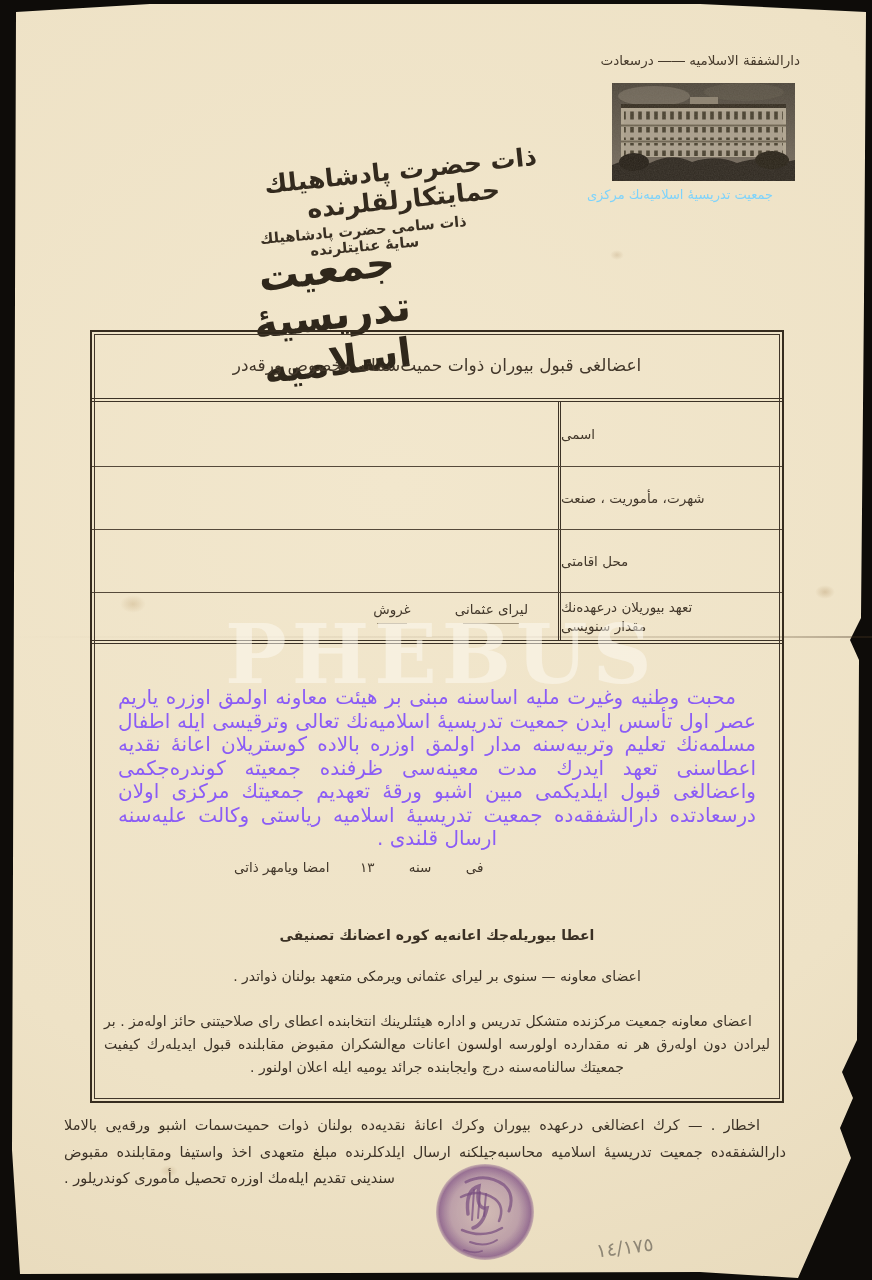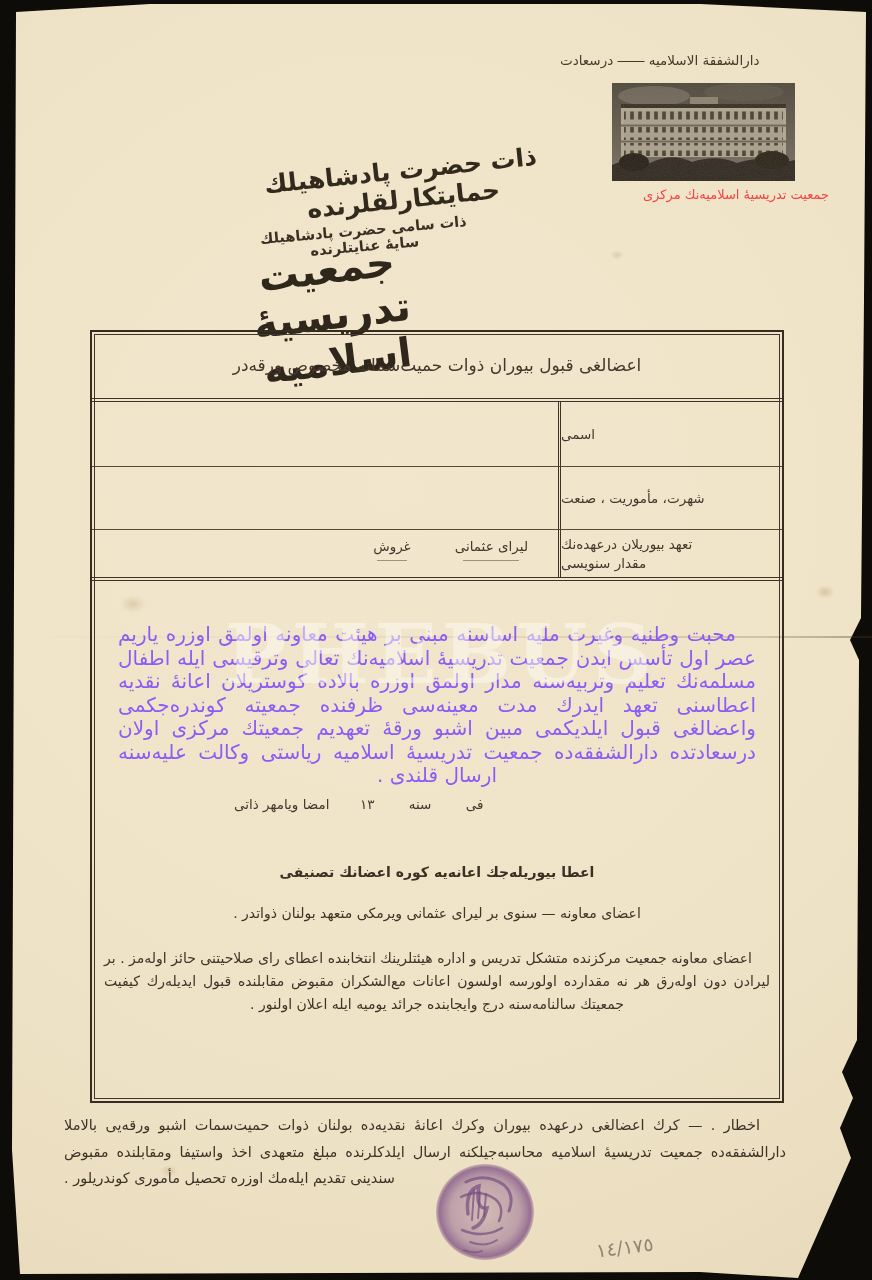--- a/index.html
+++ b/index.html
@@ -22,24 +22,24 @@
   .crease{position:absolute;left:0;top:636px;width:872px;height:2px;
     background:linear-gradient(to right, rgba(110,88,60,0) 0%, rgba(110,88,60,0.10) 55%, rgba(90,70,45,0.22) 88%, rgba(70,52,32,0.35) 98%);}
   .stain{position:absolute;border-radius:50%;pointer-events:none;}
   .s1{left:120px;top:595px;width:26px;height:18px;background:radial-gradient(rgba(160,120,60,0.22),rgba(160,120,60,0) 70%);}
   .s2{left:815px;top:585px;width:20px;height:14px;background:radial-gradient(rgba(150,110,55,0.25),rgba(150,110,55,0) 70%);}
   .s3{left:160px;top:1165px;width:18px;height:12px;background:radial-gradient(rgba(150,110,55,0.2),rgba(150,110,55,0) 70%);}
   .s4{left:610px;top:250px;width:14px;height:10px;background:radial-gradient(rgba(140,100,50,0.18),rgba(140,100,50,0) 70%);}
   .rtl{direction:rtl;}
 
   .top-note{position:absolute;right:72px;top:52px;width:240px;font-size:13.5px;
-    text-align:left;letter-spacing:0;color:#463a2b;}
+    text-align:right;letter-spacing:0;color:#463a2b;}
   .photo{position:absolute;left:612px;top:83px;width:183px;height:98px;}
-  .photo-caption{position:absolute;left:629px;top:187px;width:214px;text-align:center;
-    font-size:13px;color:#ef4444;}
+  .photo-caption{position:absolute;left:573px;top:187px;width:214px;text-align:center;
+    font-size:13px;color:#7dd3fc;}
 
   .callig1{position:absolute;left:252px;top:156px;width:300px;text-align:center;
     font-size:25px;font-weight:bold;color:#332a1e;transform:rotate(-6deg);}
   .callig2{position:absolute;left:244px;top:222px;width:240px;text-align:center;
     font-size:14.5px;font-weight:bold;color:#3a3023;transform:rotate(-5deg);}
   .callig3{position:absolute;left:182px;top:246px;width:300px;text-align:center;
     font-size:40px;font-weight:bold;color:#2f271b;transform:rotate(-7deg);}
 
   .box{position:absolute;left:90px;top:330px;width:694px;height:773px;
     border:2px solid #362c1f;box-sizing:border-box;overflow:hidden;}
@@ -141,20 +141,24 @@
   <div class="form-row r1">
     <div class="field"></div>
     <div class="flabel">اسمى</div>
   </div>
 
   <div class="form-row r2">
     <div class="field"></div>
     <div class="flabel">شهرت، مأموريت ، صنعت</div>
   </div>
 
+  <div class="form-row r3">
+    <div class="field"></div>
+    <div class="flabel">محل اقامتى</div>
+  </div>
 
   <div class="form-row r4">
     <div class="field">
       <div class="pledge-units">
         <span class="unit">
           <span>ليراى عثمانى</span>
           <span class="dash"></span>
         </span>
         <span class="unit">
           <span>غروش</span>

